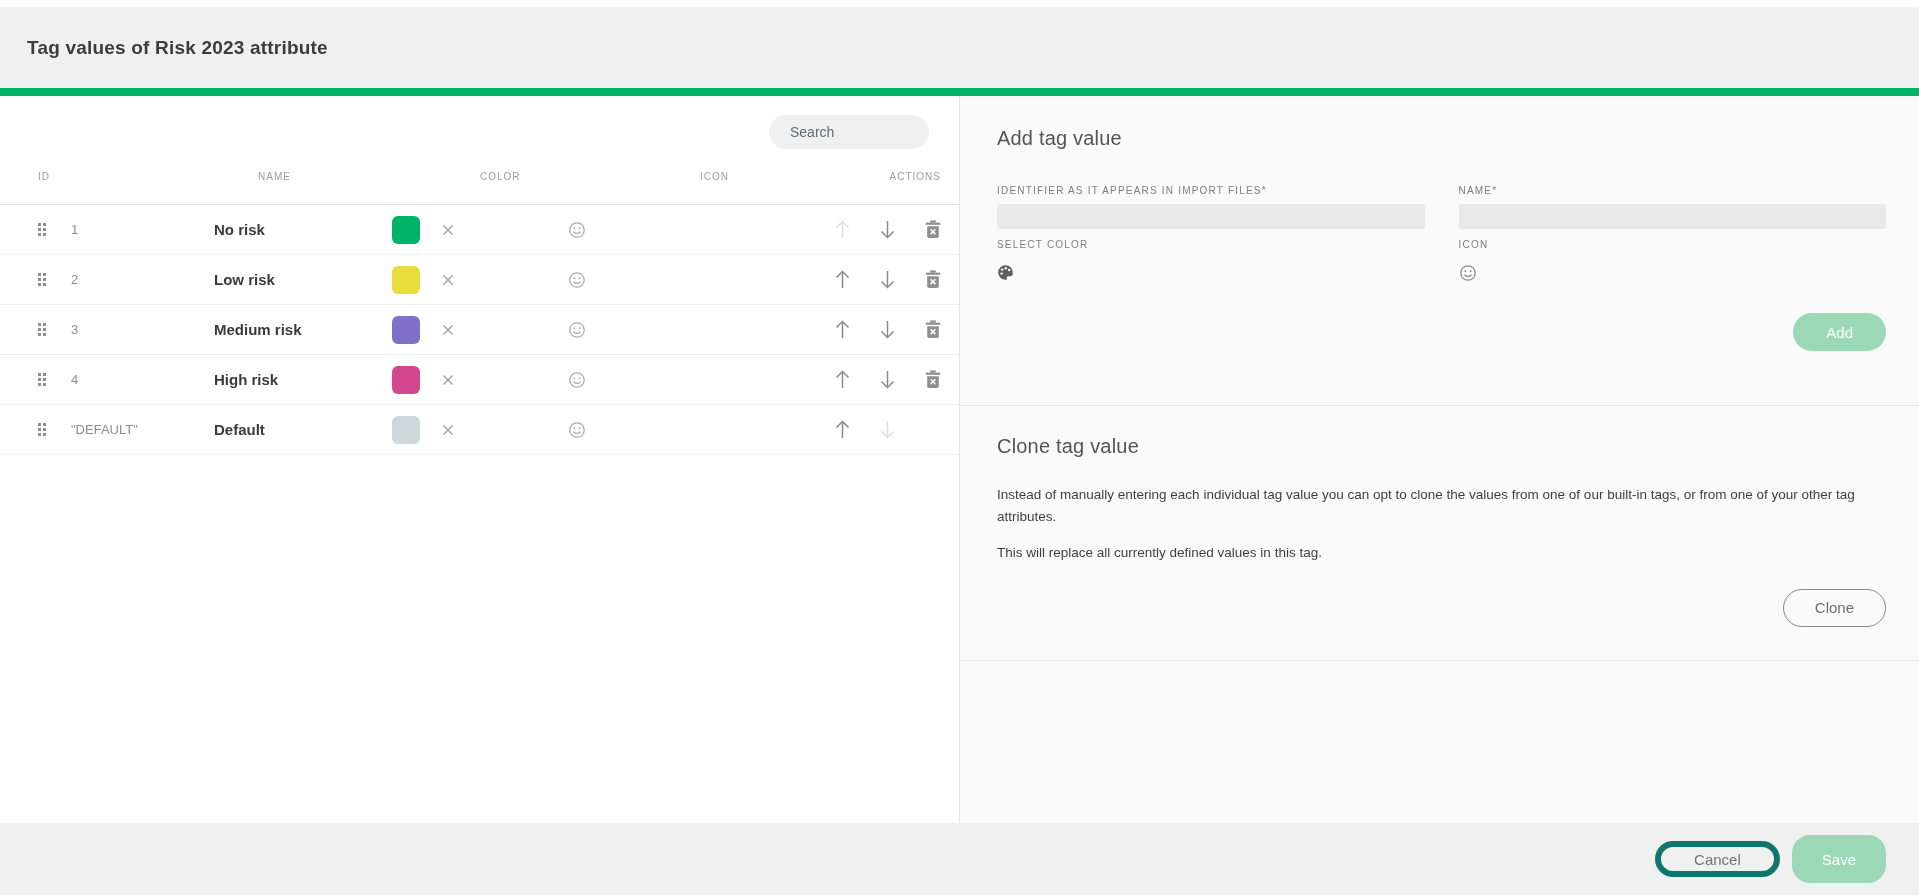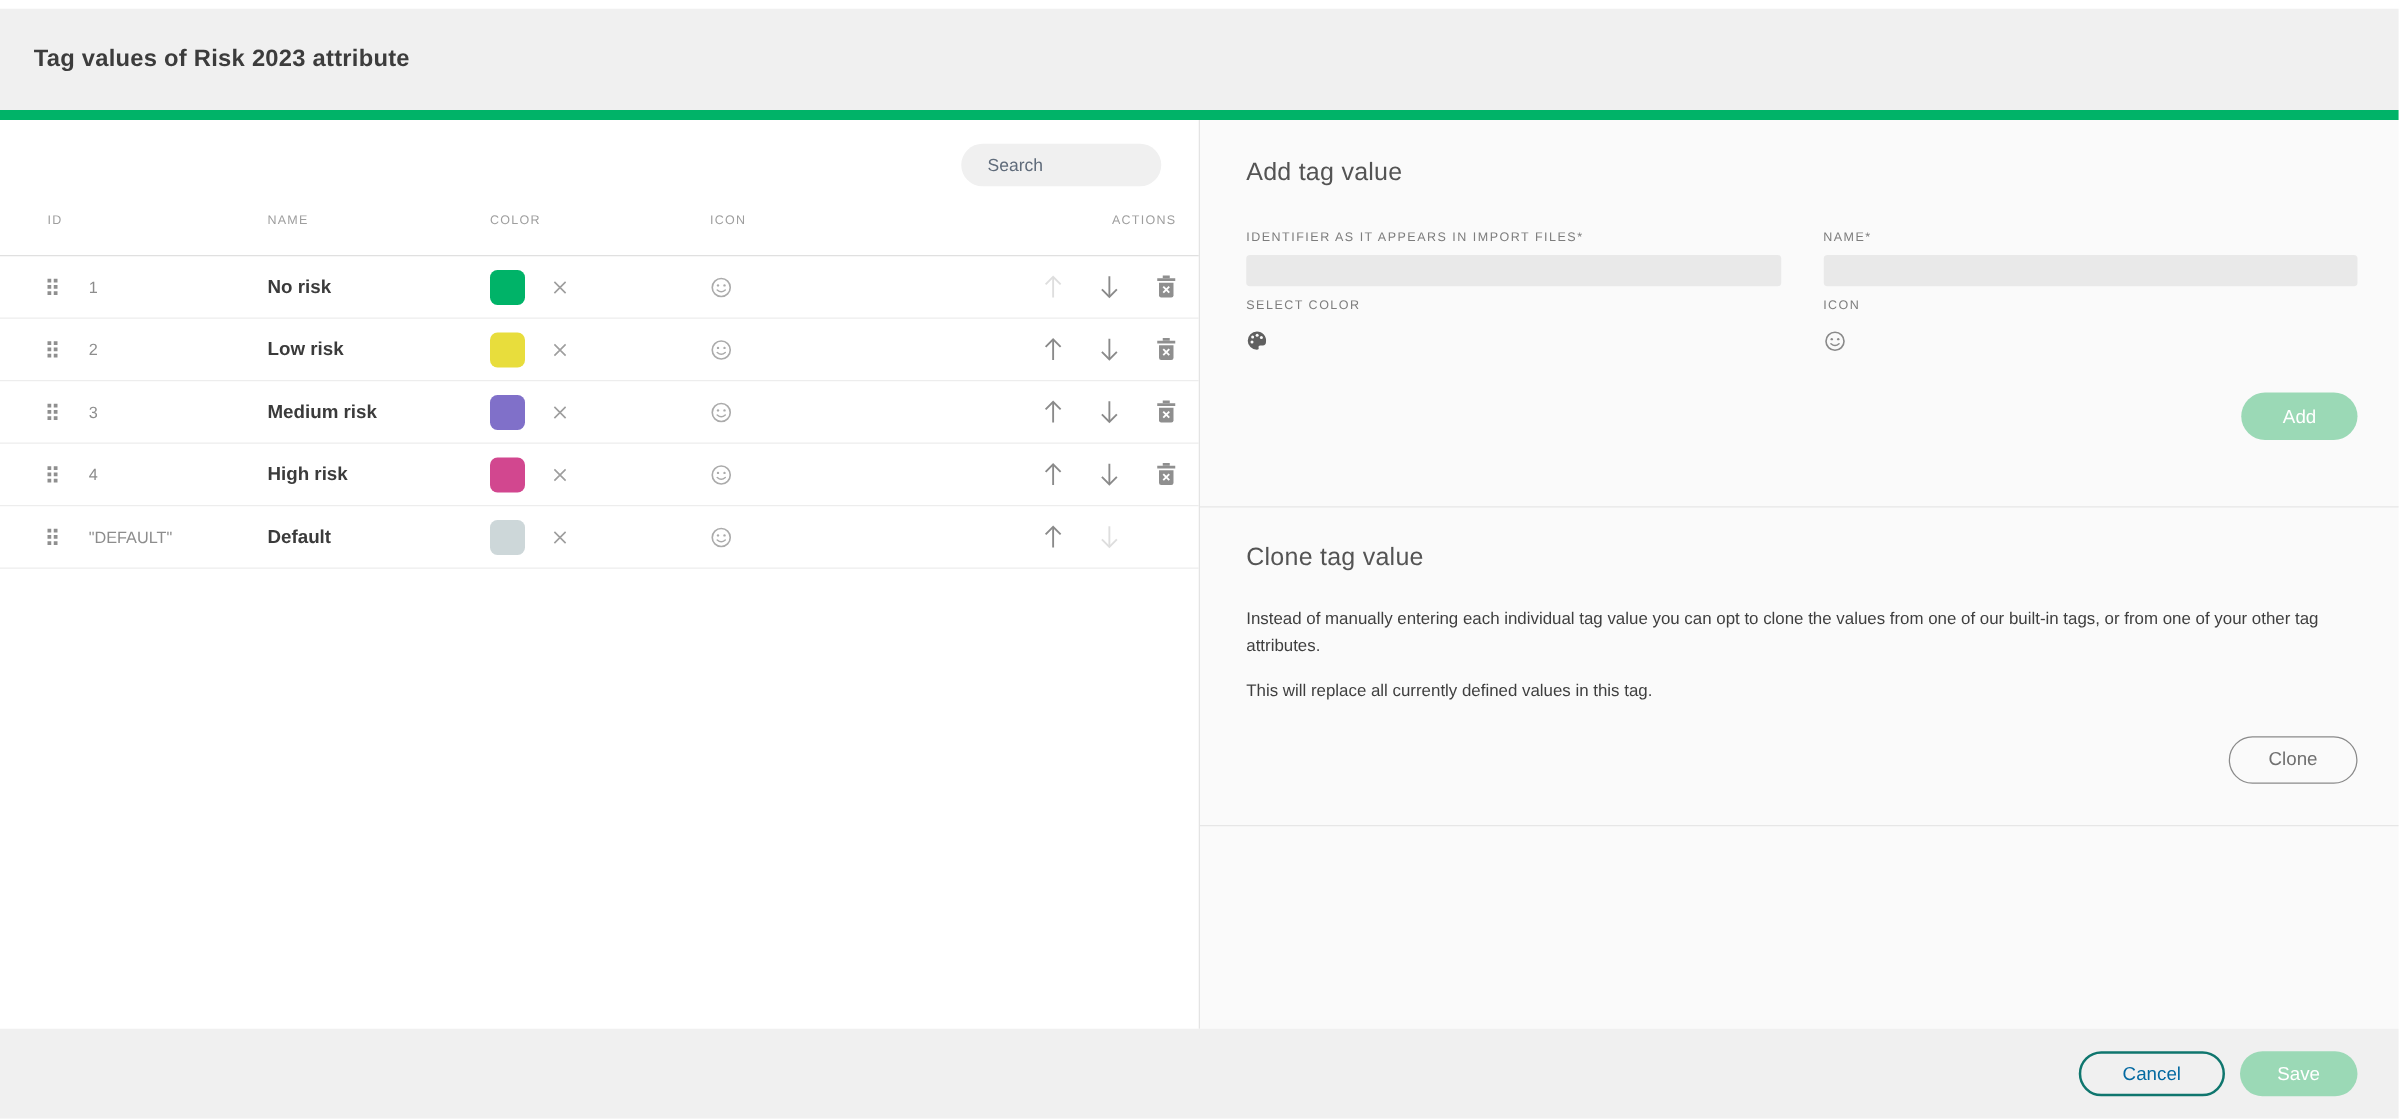--- a/index.html
+++ b/index.html
@@ -19,21 +19,21 @@
 
   .left-panel { width:960px; background:#fff; border-right:1px solid #e4e4e4; }
   .search-row { height:53px; display:flex; justify-content:flex-end; align-items:flex-end; padding-right:30px; }
   .search-pill { width:160px; height:34px; background:#f0f0f0; border-radius:17px;
                  display:flex; align-items:center; padding:0 14px 0 21px; }
   .search-pill input { flex:1; border:none; background:transparent; outline:none;
                  font-size:14px; color:#555; font-family:"Liberation Sans",sans-serif; }
   .search-pill input::placeholder { color:#5f6b7a; opacity:1; }
 
   .thead { height:56px; display:grid; align-items:center; padding-left:38px; padding-right:18px;
-           grid-template-columns:176px 178px 176px 1fr 150px; border-bottom:1px solid #e0e0e0; }
+           grid-template-columns:176px 178px 176px 1fr 150px; border-bottom:1px solid #e0e0e0;gap:44px; }
   .col-label { font-size:10px; letter-spacing:1px; color:#9e9e9e; }
   .col-label.actions { text-align:right; }
 
   .trow { height:50px; display:grid; align-items:center; padding-left:38px; padding-right:18px;
           grid-template-columns:33px 143px 178px 176px 1fr 150px; border-bottom:1px solid #ededed; }
   .drag-handle { display:grid; grid-template-columns:3px 3px; grid-gap:2px; width:8px; cursor:grab; }
   .drag-handle i { width:3px; height:3px; background:#8f8f8f; }
   .cell-id { font-size:13px; color:#8d8d8d; }
   .cell-name { font-size:15px; font-weight:bold; color:#3b3b3b; }
   .cell-color { display:flex; align-items:center; }
@@ -70,25 +70,25 @@
   .clone-btn-row { display:flex; justify-content:flex-end; margin-top:29px; }
 
   .options-section { flex:1; padding-top:42px; }
   .checkbox-row { display:flex; align-items:center; cursor:pointer; }
   .checkbox { width:17px; height:17px; border:2px solid #4d4d4d; border-radius:3px; background:#fafafa; }
   .checkbox-label { margin-left:12px; font-size:13.5px; color:#3b3b3b; }
 
   
   .footer { height:72px; background:#f0f0f0; display:flex; align-items:center;
             justify-content:flex-end; gap:12px; padding-right:33px; }
-  .btn-cancel { background:transparent; border:2px solid #0f766e; color:#0369a1; padding:0 33px;
+  .btn-cancel { background:transparent; border:6px solid #0f766e; color:#737373; padding:0 33px;
                 border-radius:18px; height:36px; font-size:15px; display:inline-flex;
                 align-items:center; cursor:pointer; font-family:"Liberation Sans",sans-serif; }
   .btn-save { background:#9bd9b6; border:none; color:#fff; padding:0 30px; border-radius:18px;
-              height:36px; font-size:15px; display:inline-flex; align-items:center; cursor:pointer;
+              height:48px; font-size:15px; display:inline-flex; align-items:center; cursor:pointer;
               font-family:"Liberation Sans",sans-serif; }
 </style>
 </head>
 <body>
 
 <div class="app">
 
   <div class="top-white"></div>
 
   <header class="header">

